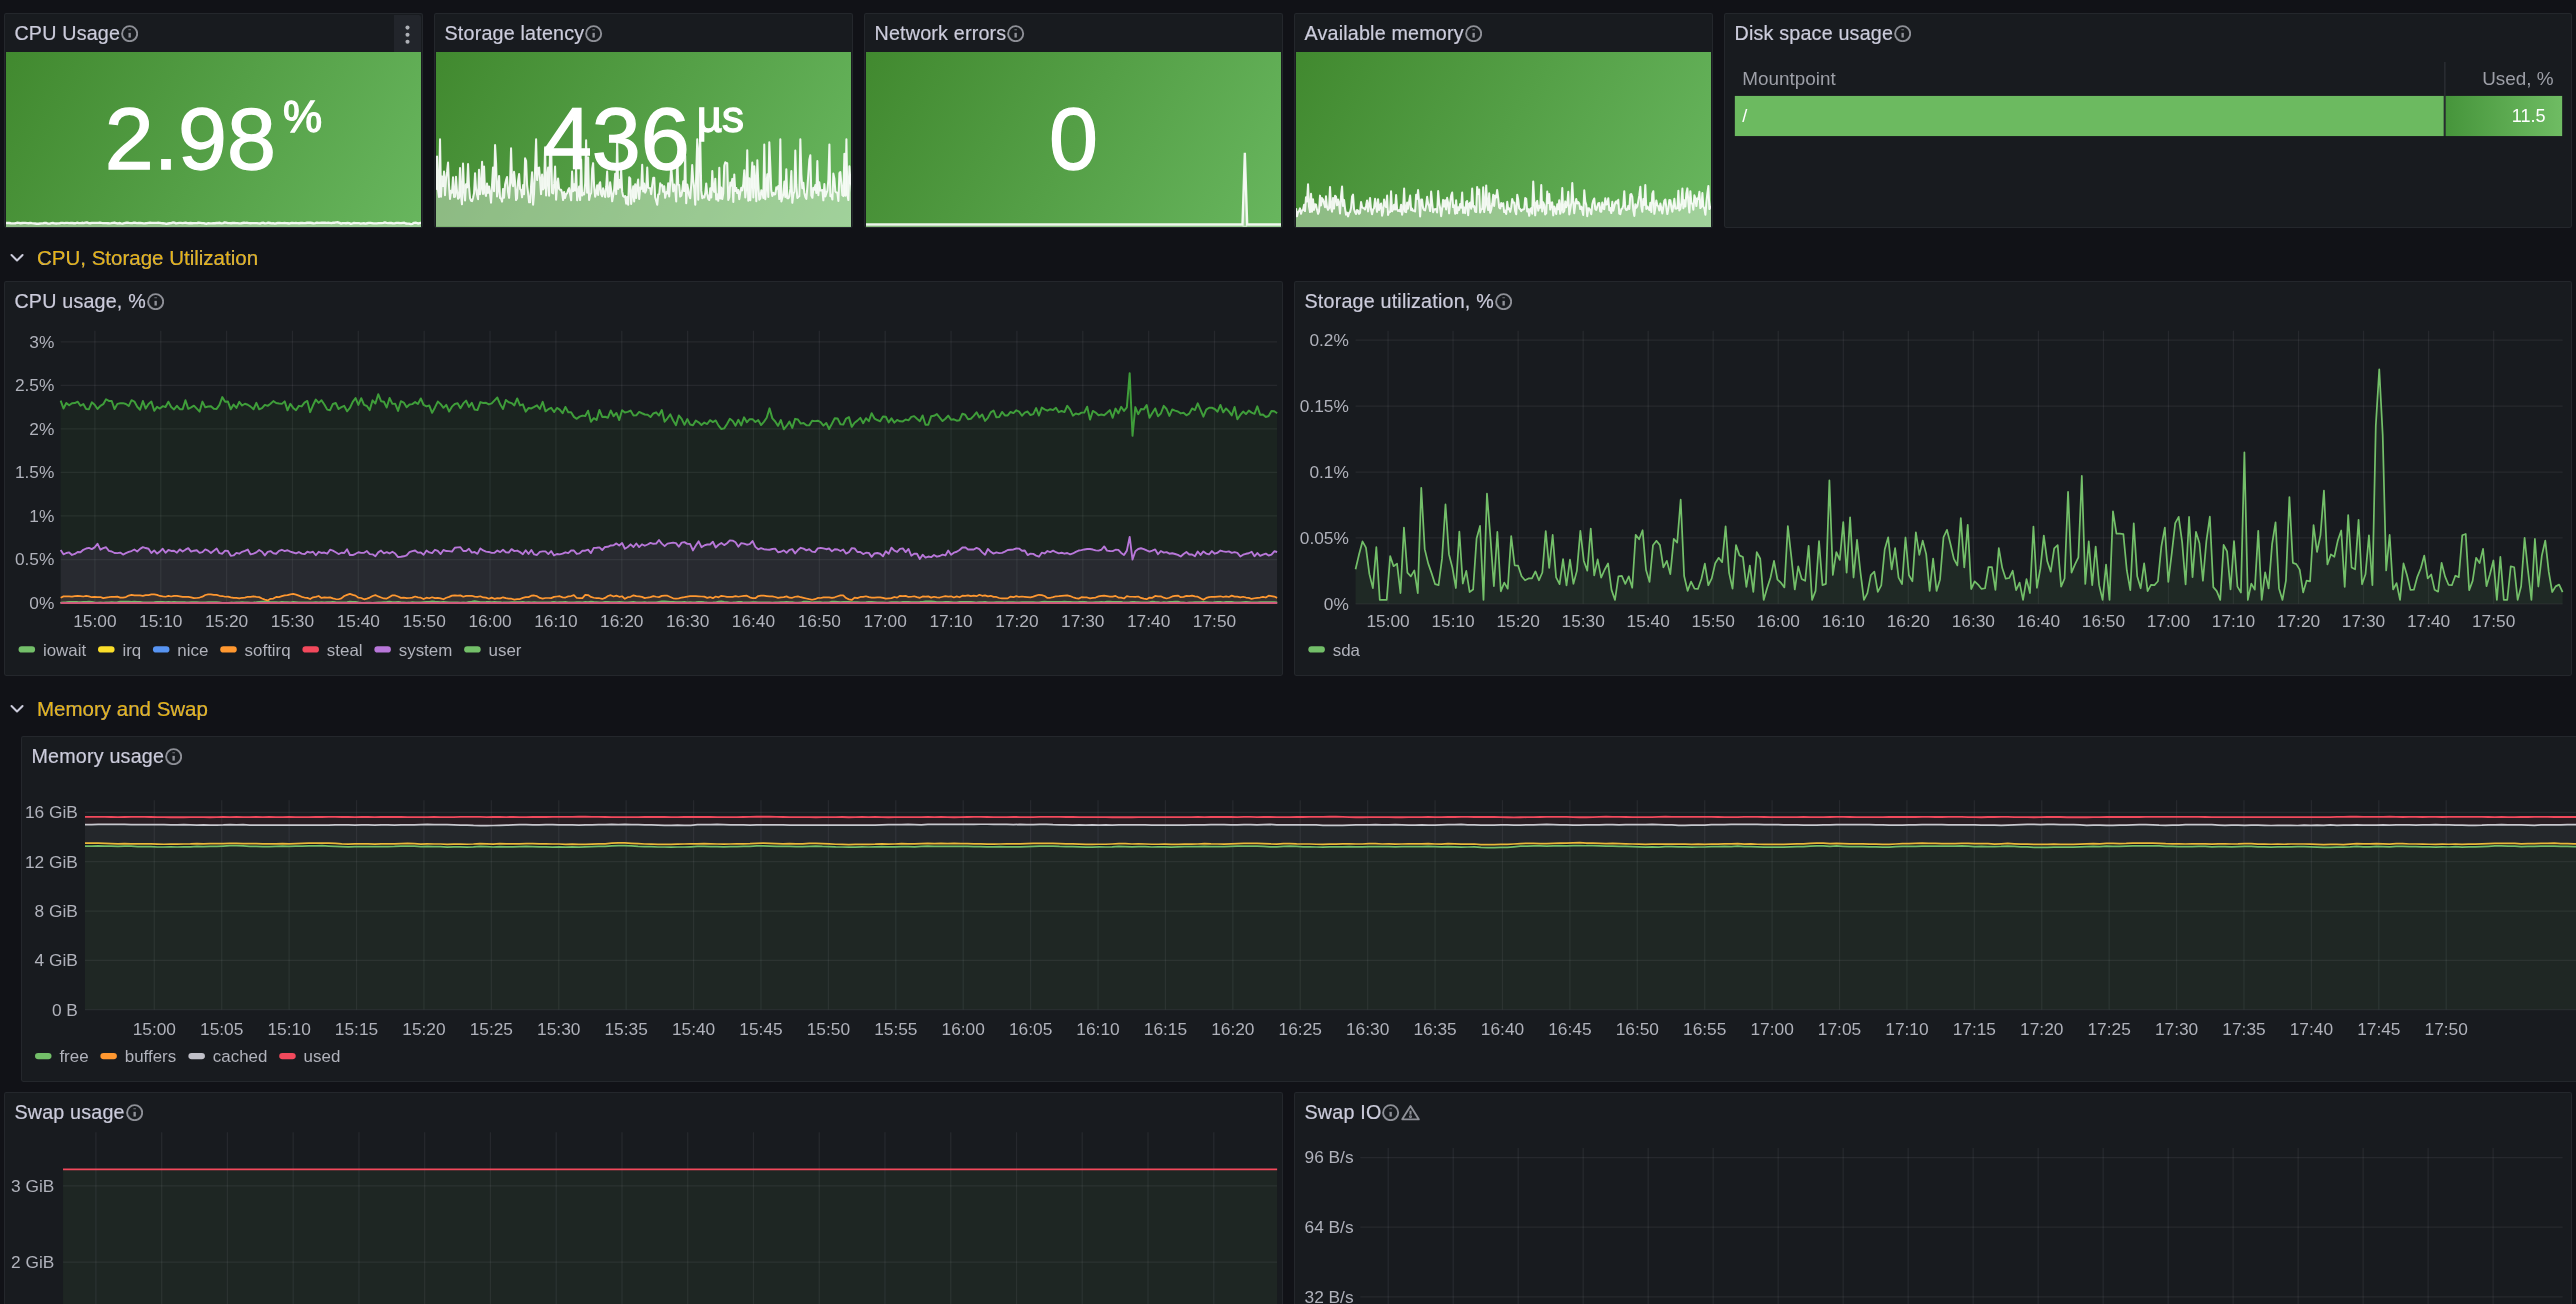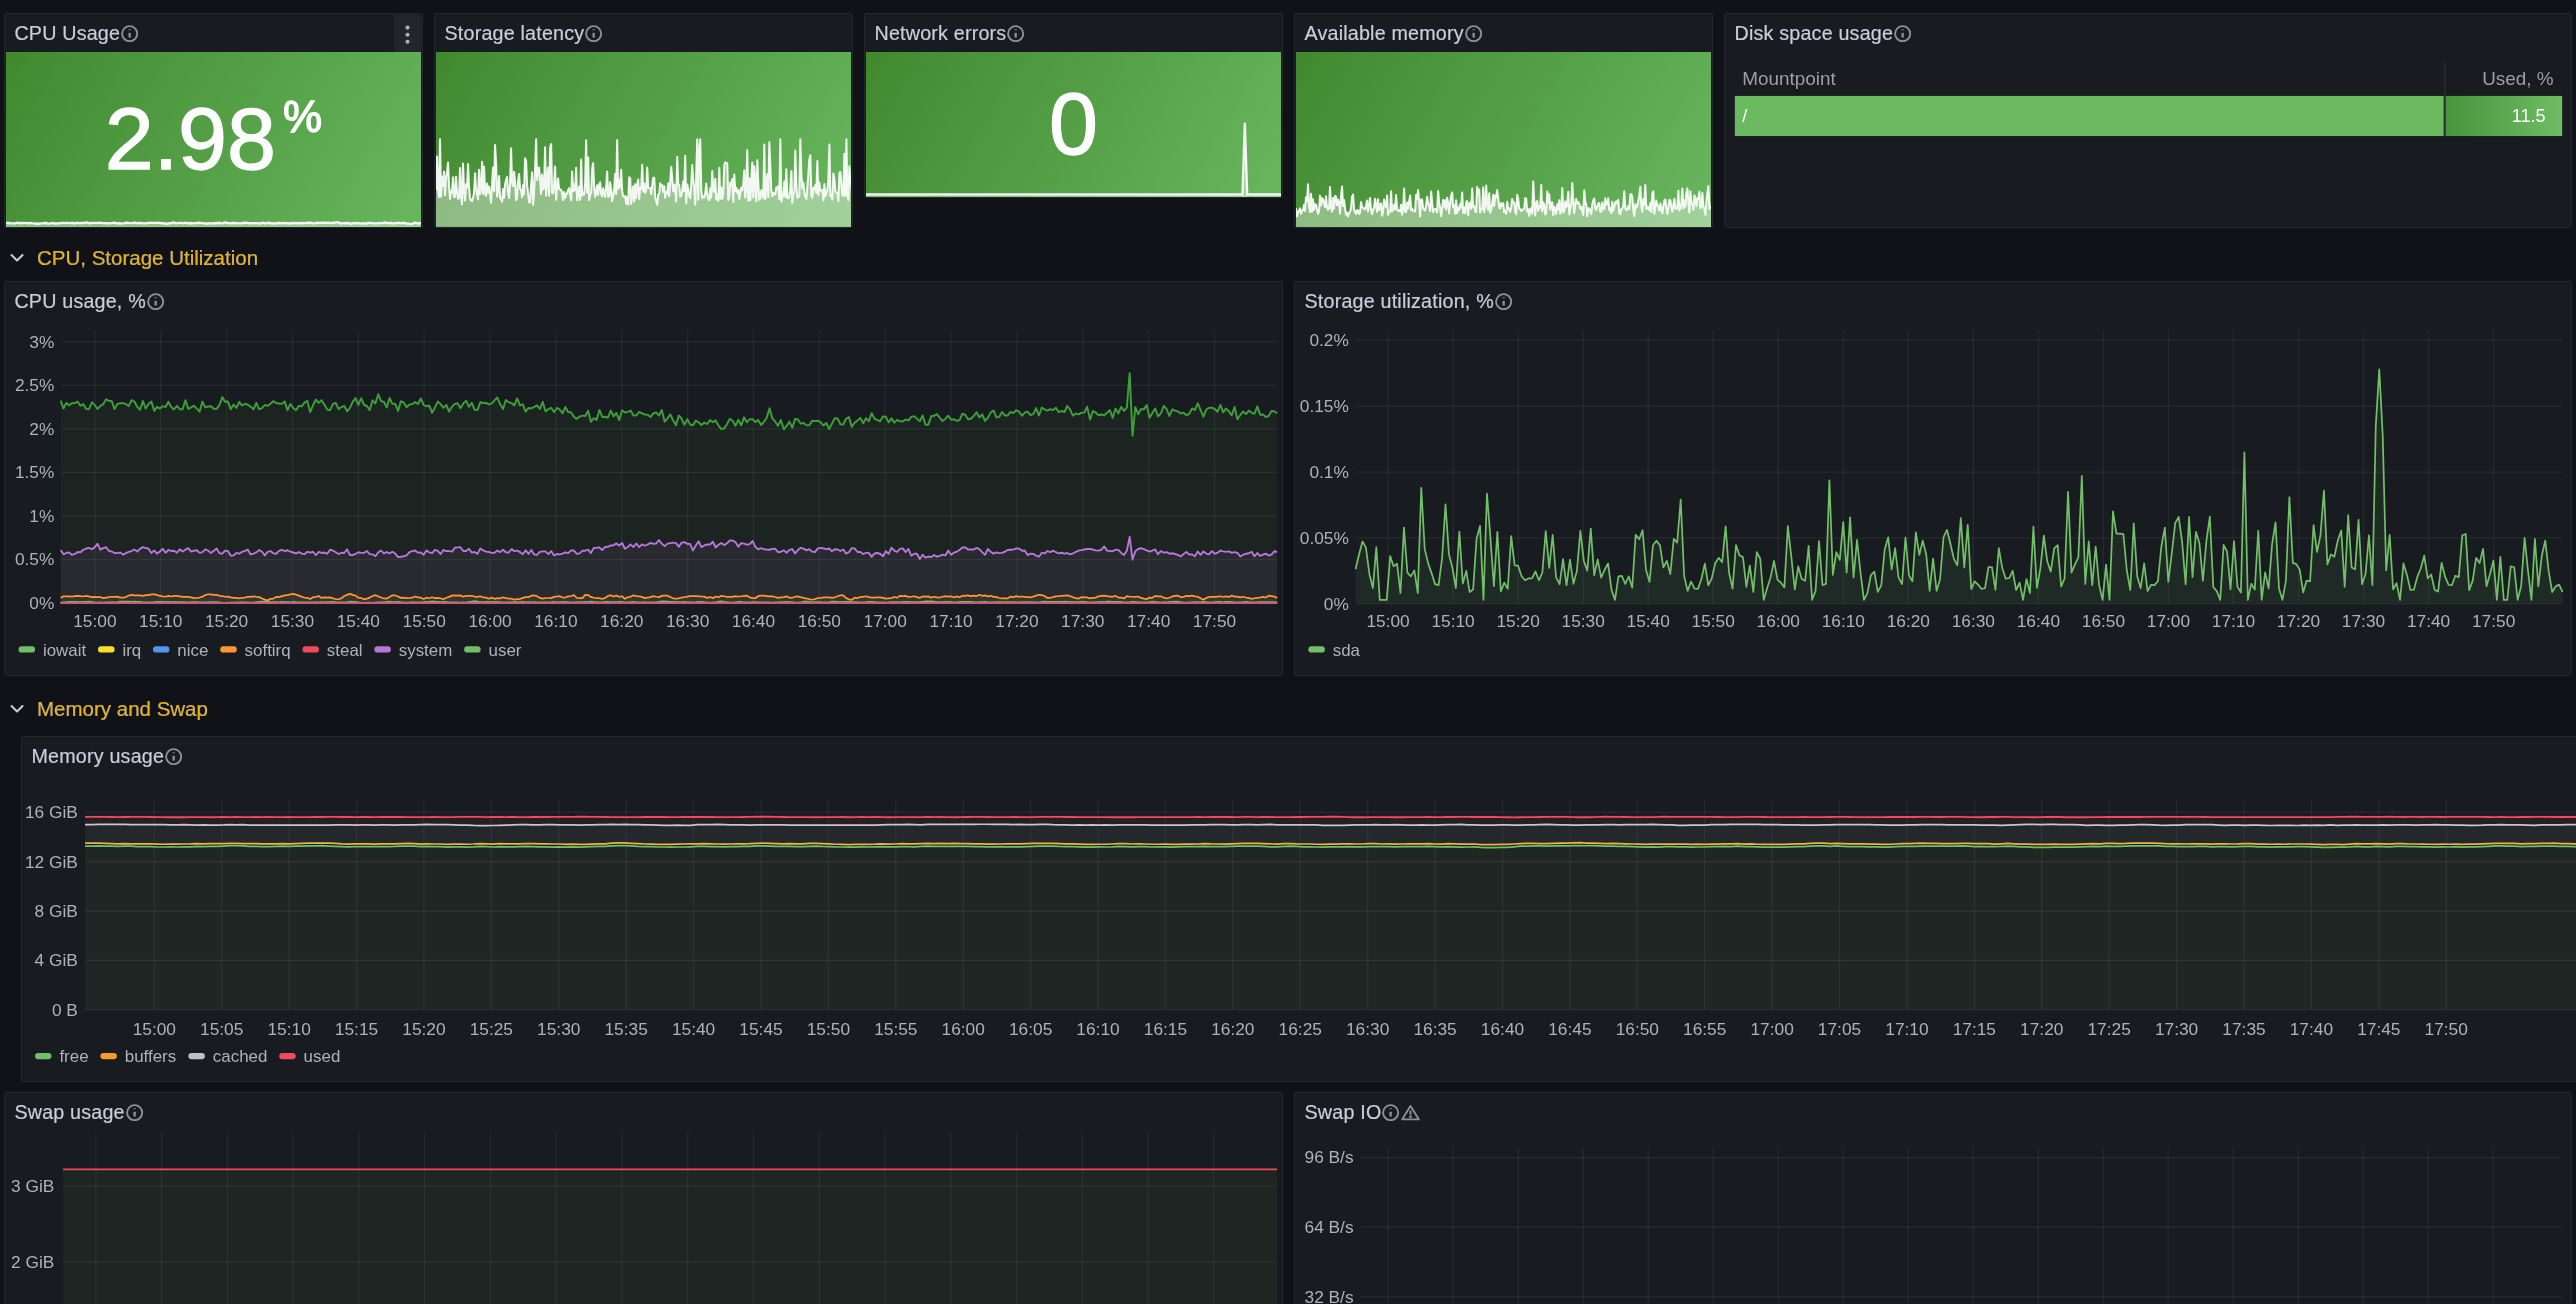--- a/index.html
+++ b/index.html
@@ -40,27 +40,28 @@
       <span>Storage latency</span>
       <svg width="17.3" height="17.3" viewBox="0 0 22 22" style="flex:none">
         <g stroke="#8e9097" fill="none">
           <circle cx="11" cy="11" r="9.6" stroke-width="2.4"></circle>
           <line x1="11" y1="10" x2="11" y2="16" stroke-width="3"></line>
           <line x1="11" y1="5.6" x2="11" y2="6.6" stroke-width="3.2"></line>
         </g>
       </svg>
     </div>
 <div class="statbody">
+      <div class="statval">436<span class="statunit">µs</span></div>
       <svg class="spark" width="419" height="91" viewBox="0 0 532 115">
         <path d="M0.0 68.1L1.3 25.7L2.5 67.5L3.8 77.1L5.1 4.0L6.4 76.8L7.6 51.3L8.9 63.2L10.2 44.9L11.4 75.0L12.7 54.5L14.0 45.4L15.3 33.5L16.5 62.1L17.8 79.7L19.1 69.3L20.3 71.6L21.6 52.1L22.9 77.1L24.1 76.9L25.4 51.4L26.7 70.2L28.0 79.3L29.2 78.1L30.5 40.3L31.8 75.8L33.0 86.4L34.3 34.8L35.6 67.8L36.9 81.5L38.1 60.9L39.4 65.2L40.7 35.4L41.9 63.3L43.2 78.7L44.5 81.9L45.8 82.5L47.0 78.2L48.3 72.5L49.6 46.9L50.8 65.9L52.1 74.0L53.4 79.9L54.6 42.7L55.9 73.6L57.2 65.2L58.5 32.6L59.7 73.4L61.0 38.6L62.3 72.0L63.5 75.8L64.8 60.2L66.1 72.0L67.4 63.8L68.6 72.9L69.9 84.3L71.2 60.9L72.4 39.8L73.7 69.8L75.0 11.3L76.3 34.5L77.5 76.5L78.8 67.4L80.1 50.4L81.3 78.4L82.6 79.0L83.9 83.0L85.1 66.9L86.4 78.1L87.7 61.3L89.0 55.5L90.2 51.9L91.5 70.8L92.8 78.2L94.0 61.2L95.3 15.4L96.6 58.9L97.9 63.4L99.1 45.2L100.4 57.9L101.7 81.1L102.9 78.9L104.2 56.5L105.5 48.1L106.8 67.2L108.0 68.4L109.3 77.5L110.6 62.1L111.8 73.7L113.1 28.1L114.4 31.3L115.7 62.5L116.9 71.5L118.2 83.9L119.5 83.9L120.7 63.5L122.0 45.9L123.3 87.0L124.5 72.5L125.8 41.7L127.1 4.0L128.4 55.7L129.6 40.7L130.9 39.7L132.2 55.8L133.4 73.5L134.7 48.7L136.0 67.5L137.3 65.5L138.5 14.2L139.8 75.1L141.1 53.3L142.3 39.8L143.6 75.5L144.9 14.3L146.2 10.1L147.4 71.9L148.7 72.6L150.0 59.6L151.2 38.4L152.5 80.5L153.8 62.4L155.0 53.6L156.3 66.8L157.6 68.1L158.9 68.1L160.1 71.9L161.4 81.0L162.7 70.8L163.9 78.4L165.2 73.5L166.5 72.4L167.8 67.9L169.0 66.0L170.3 73.8L171.6 81.3L172.8 44.8L174.1 69.7L175.4 60.9L176.7 68.9L177.9 40.2L179.2 81.4L180.5 73.3L181.7 64.0L183.0 81.1L184.3 29.5L185.5 75.4L186.8 71.9L188.1 73.9L189.4 59.8L190.6 5.2L191.9 71.7L193.2 27.1L194.4 80.9L195.7 74.3L197.0 72.2L198.3 41.4L199.5 34.2L200.8 63.8L202.1 76.8L203.3 72.0L204.6 62.3L205.9 74.5L207.2 61.3L208.4 58.4L209.7 73.5L211.0 76.3L212.2 66.0L213.5 71.6L214.8 77.3L216.1 64.1L217.3 44.8L218.6 76.8L219.9 76.3L221.1 58.5L222.4 68.4L223.7 82.7L224.9 75.5L226.2 67.7L227.5 47.7L228.8 73.5L230.0 4.8L231.3 67.0L232.6 55.7L233.8 65.1L235.1 42.7L236.4 70.4L237.7 76.1L238.9 76.9L240.2 75.9L241.5 85.6L242.7 77.1L244.0 87.0L245.3 52.2L246.6 53.5L247.8 85.9L249.1 73.4L250.4 63.6L251.6 82.8L252.9 61.0L254.2 78.3L255.4 62.8L256.7 55.0L258.0 79.6L259.3 65.0L260.5 66.8L261.8 36.4L263.1 70.2L264.3 60.0L265.6 71.6L266.9 68.5L268.2 39.7L269.4 65.2L270.7 65.7L272.0 66.0L273.2 73.6L274.5 62.5L275.8 52.8L277.1 52.8L278.3 77.5L279.6 82.4L280.9 87.1L282.1 74.0L283.4 73.7L284.7 59.8L285.9 62.4L287.2 62.1L288.5 70.5L289.8 63.6L291.0 78.2L292.3 71.1L293.6 72.7L294.8 59.9L296.1 76.4L297.4 57.8L298.7 38.8L299.9 53.9L301.2 70.1L302.5 61.3L303.7 66.9L305.0 82.9L306.3 26.1L307.6 61.4L308.8 61.9L310.1 76.6L311.4 75.6L312.6 69.6L313.9 57.3L315.2 69.6L316.4 24.9L317.7 85.2L319.0 61.4L320.3 67.7L321.5 75.5L322.8 78.8L324.1 61.0L325.3 36.5L326.6 56.2L327.9 66.6L329.2 87.0L330.4 48.6L331.7 4.0L333.0 80.6L334.2 18.2L335.5 4.0L336.8 69.1L338.1 78.7L339.3 76.4L340.6 77.8L341.9 72.1L343.1 60.0L344.4 73.3L345.7 79.6L347.0 80.9L348.2 66.1L349.5 77.9L350.8 44.2L352.0 67.3L353.3 70.7L354.6 54.1L355.8 80.3L357.1 74.0L358.4 81.9L359.7 40.1L360.9 79.1L362.2 65.2L363.5 79.8L364.7 72.4L366.0 37.6L367.3 33.0L368.6 34.0L369.8 34.4L371.1 80.9L372.4 77.4L373.6 58.7L374.9 62.7L376.2 54.2L377.5 83.5L378.7 48.5L380.0 69.5L381.3 65.8L382.5 72.2L383.8 68.4L385.1 79.9L386.3 71.7L387.6 65.5L388.9 68.8L390.2 60.5L391.4 43.2L392.7 77.7L394.0 64.9L395.2 17.8L396.5 82.0L397.8 53.3L399.1 81.3L400.3 57.4L401.6 33.5L402.9 77.8L404.1 38.2L405.4 56.6L406.7 82.6L408.0 30.6L409.2 59.1L410.5 80.7L411.8 78.9L413.0 68.7L414.3 69.7L415.6 78.4L416.8 10.5L418.1 80.1L419.4 62.4L420.7 48.2L421.9 77.2L423.2 7.7L424.5 38.1L425.7 68.6L427.0 75.8L428.3 71.7L429.6 73.9L430.8 73.6L432.1 64.8L433.4 66.6L434.6 63.2L435.9 79.8L437.2 4.0L438.5 83.0L439.7 77.9L441.0 73.8L442.3 57.5L443.5 77.0L444.8 42.0L446.1 78.6L447.4 78.7L448.6 76.5L449.9 66.9L451.2 44.2L452.4 84.5L453.7 73.4L455.0 70.3L456.2 18.3L457.5 61.2L458.8 78.5L460.1 76.9L461.3 76.2L462.6 4.0L463.9 48.3L465.1 66.0L466.4 59.0L467.7 72.0L469.0 77.3L470.2 79.5L471.5 64.7L472.8 47.3L474.0 29.9L475.3 24.2L476.6 75.5L477.9 78.2L479.1 65.6L480.4 67.9L481.7 61.9L482.9 72.1L484.2 31.5L485.5 75.0L486.7 58.5L488.0 68.8L489.3 68.5L490.6 68.3L491.8 81.4L493.1 60.7L494.4 76.4L495.6 72.7L496.9 69.2L498.2 54.6L499.5 10.4L500.7 76.3L502.0 74.1L503.3 80.4L504.5 47.5L505.8 53.5L507.1 70.3L508.4 71.5L509.6 71.8L510.9 82.2L512.2 46.8L513.4 45.4L514.7 60.3L516.0 75.0L517.2 76.0L518.5 22.3L519.8 75.5L521.1 4.0L522.3 74.0L523.6 81.0L524.9 38.3L526.1 56.1L527.4 63.0L528.7 77.3L530.0 71.0L531.2 82.0L532.5 77.5L532.5 115.0L0.0 115.0Z" fill="rgba(255,255,255,0.38)"></path>
         <path d="M0.0 68.1L1.3 25.7L2.5 67.5L3.8 77.1L5.1 4.0L6.4 76.8L7.6 51.3L8.9 63.2L10.2 44.9L11.4 75.0L12.7 54.5L14.0 45.4L15.3 33.5L16.5 62.1L17.8 79.7L19.1 69.3L20.3 71.6L21.6 52.1L22.9 77.1L24.1 76.9L25.4 51.4L26.7 70.2L28.0 79.3L29.2 78.1L30.5 40.3L31.8 75.8L33.0 86.4L34.3 34.8L35.6 67.8L36.9 81.5L38.1 60.9L39.4 65.2L40.7 35.4L41.9 63.3L43.2 78.7L44.5 81.9L45.8 82.5L47.0 78.2L48.3 72.5L49.6 46.9L50.8 65.9L52.1 74.0L53.4 79.9L54.6 42.7L55.9 73.6L57.2 65.2L58.5 32.6L59.7 73.4L61.0 38.6L62.3 72.0L63.5 75.8L64.8 60.2L66.1 72.0L67.4 63.8L68.6 72.9L69.9 84.3L71.2 60.9L72.4 39.8L73.7 69.8L75.0 11.3L76.3 34.5L77.5 76.5L78.8 67.4L80.1 50.4L81.3 78.4L82.6 79.0L83.9 83.0L85.1 66.9L86.4 78.1L87.7 61.3L89.0 55.5L90.2 51.9L91.5 70.8L92.8 78.2L94.0 61.2L95.3 15.4L96.6 58.9L97.9 63.4L99.1 45.2L100.4 57.9L101.7 81.1L102.9 78.9L104.2 56.5L105.5 48.1L106.8 67.2L108.0 68.4L109.3 77.5L110.6 62.1L111.8 73.7L113.1 28.1L114.4 31.3L115.7 62.5L116.9 71.5L118.2 83.9L119.5 83.9L120.7 63.5L122.0 45.9L123.3 87.0L124.5 72.5L125.8 41.7L127.1 4.0L128.4 55.7L129.6 40.7L130.9 39.7L132.2 55.8L133.4 73.5L134.7 48.7L136.0 67.5L137.3 65.5L138.5 14.2L139.8 75.1L141.1 53.3L142.3 39.8L143.6 75.5L144.9 14.3L146.2 10.1L147.4 71.9L148.7 72.6L150.0 59.6L151.2 38.4L152.5 80.5L153.8 62.4L155.0 53.6L156.3 66.8L157.6 68.1L158.9 68.1L160.1 71.9L161.4 81.0L162.7 70.8L163.9 78.4L165.2 73.5L166.5 72.4L167.8 67.9L169.0 66.0L170.3 73.8L171.6 81.3L172.8 44.8L174.1 69.7L175.4 60.9L176.7 68.9L177.9 40.2L179.2 81.4L180.5 73.3L181.7 64.0L183.0 81.1L184.3 29.5L185.5 75.4L186.8 71.9L188.1 73.9L189.4 59.8L190.6 5.2L191.9 71.7L193.2 27.1L194.4 80.9L195.7 74.3L197.0 72.2L198.3 41.4L199.5 34.2L200.8 63.8L202.1 76.8L203.3 72.0L204.6 62.3L205.9 74.5L207.2 61.3L208.4 58.4L209.7 73.5L211.0 76.3L212.2 66.0L213.5 71.6L214.8 77.3L216.1 64.1L217.3 44.8L218.6 76.8L219.9 76.3L221.1 58.5L222.4 68.4L223.7 82.7L224.9 75.5L226.2 67.7L227.5 47.7L228.8 73.5L230.0 4.8L231.3 67.0L232.6 55.7L233.8 65.1L235.1 42.7L236.4 70.4L237.7 76.1L238.9 76.9L240.2 75.9L241.5 85.6L242.7 77.1L244.0 87.0L245.3 52.2L246.6 53.5L247.8 85.9L249.1 73.4L250.4 63.6L251.6 82.8L252.9 61.0L254.2 78.3L255.4 62.8L256.7 55.0L258.0 79.6L259.3 65.0L260.5 66.8L261.8 36.4L263.1 70.2L264.3 60.0L265.6 71.6L266.9 68.5L268.2 39.7L269.4 65.2L270.7 65.7L272.0 66.0L273.2 73.6L274.5 62.5L275.8 52.8L277.1 52.8L278.3 77.5L279.6 82.4L280.9 87.1L282.1 74.0L283.4 73.7L284.7 59.8L285.9 62.4L287.2 62.1L288.5 70.5L289.8 63.6L291.0 78.2L292.3 71.1L293.6 72.7L294.8 59.9L296.1 76.4L297.4 57.8L298.7 38.8L299.9 53.9L301.2 70.1L302.5 61.3L303.7 66.9L305.0 82.9L306.3 26.1L307.6 61.4L308.8 61.9L310.1 76.6L311.4 75.6L312.6 69.6L313.9 57.3L315.2 69.6L316.4 24.9L317.7 85.2L319.0 61.4L320.3 67.7L321.5 75.5L322.8 78.8L324.1 61.0L325.3 36.5L326.6 56.2L327.9 66.6L329.2 87.0L330.4 48.6L331.7 4.0L333.0 80.6L334.2 18.2L335.5 4.0L336.8 69.1L338.1 78.7L339.3 76.4L340.6 77.8L341.9 72.1L343.1 60.0L344.4 73.3L345.7 79.6L347.0 80.9L348.2 66.1L349.5 77.9L350.8 44.2L352.0 67.3L353.3 70.7L354.6 54.1L355.8 80.3L357.1 74.0L358.4 81.9L359.7 40.1L360.9 79.1L362.2 65.2L363.5 79.8L364.7 72.4L366.0 37.6L367.3 33.0L368.6 34.0L369.8 34.4L371.1 80.9L372.4 77.4L373.6 58.7L374.9 62.7L376.2 54.2L377.5 83.5L378.7 48.5L380.0 69.5L381.3 65.8L382.5 72.2L383.8 68.4L385.1 79.9L386.3 71.7L387.6 65.5L388.9 68.8L390.2 60.5L391.4 43.2L392.7 77.7L394.0 64.9L395.2 17.8L396.5 82.0L397.8 53.3L399.1 81.3L400.3 57.4L401.6 33.5L402.9 77.8L404.1 38.2L405.4 56.6L406.7 82.6L408.0 30.6L409.2 59.1L410.5 80.7L411.8 78.9L413.0 68.7L414.3 69.7L415.6 78.4L416.8 10.5L418.1 80.1L419.4 62.4L420.7 48.2L421.9 77.2L423.2 7.7L424.5 38.1L425.7 68.6L427.0 75.8L428.3 71.7L429.6 73.9L430.8 73.6L432.1 64.8L433.4 66.6L434.6 63.2L435.9 79.8L437.2 4.0L438.5 83.0L439.7 77.9L441.0 73.8L442.3 57.5L443.5 77.0L444.8 42.0L446.1 78.6L447.4 78.7L448.6 76.5L449.9 66.9L451.2 44.2L452.4 84.5L453.7 73.4L455.0 70.3L456.2 18.3L457.5 61.2L458.8 78.5L460.1 76.9L461.3 76.2L462.6 4.0L463.9 48.3L465.1 66.0L466.4 59.0L467.7 72.0L469.0 77.3L470.2 79.5L471.5 64.7L472.8 47.3L474.0 29.9L475.3 24.2L476.6 75.5L477.9 78.2L479.1 65.6L480.4 67.9L481.7 61.9L482.9 72.1L484.2 31.5L485.5 75.0L486.7 58.5L488.0 68.8L489.3 68.5L490.6 68.3L491.8 81.4L493.1 60.7L494.4 76.4L495.6 72.7L496.9 69.2L498.2 54.6L499.5 10.4L500.7 76.3L502.0 74.1L503.3 80.4L504.5 47.5L505.8 53.5L507.1 70.3L508.4 71.5L509.6 71.8L510.9 82.2L512.2 46.8L513.4 45.4L514.7 60.3L516.0 75.0L517.2 76.0L518.5 22.3L519.8 75.5L521.1 4.0L522.3 74.0L523.6 81.0L524.9 38.3L526.1 56.1L527.4 63.0L528.7 77.3L530.0 71.0L531.2 82.0L532.5 77.5" fill="none" stroke="rgba(255,255,255,0.9)" stroke-width="2.6" stroke-linejoin="round"></path>
       </svg>
     </div>
   </div>
-<div class="panel" style="left:864px;top:13.4px;width:419px;height:185px">
+<div class="panel" style="left:864px;top:13.4px;width:419px;height:215px">
 <div class="ptitle" style="left:9.5px">
       <span>Network errors</span>
       <svg width="17.3" height="17.3" viewBox="0 0 22 22" style="flex:none">
         <g stroke="#8e9097" fill="none">
           <circle cx="11" cy="11" r="9.6" stroke-width="2.4"></circle>
           <line x1="11" y1="10" x2="11" y2="16" stroke-width="3"></line>
           <line x1="11" y1="5.6" x2="11" y2="6.6" stroke-width="3.2"></line>
         </g>
       </svg>
     </div>

